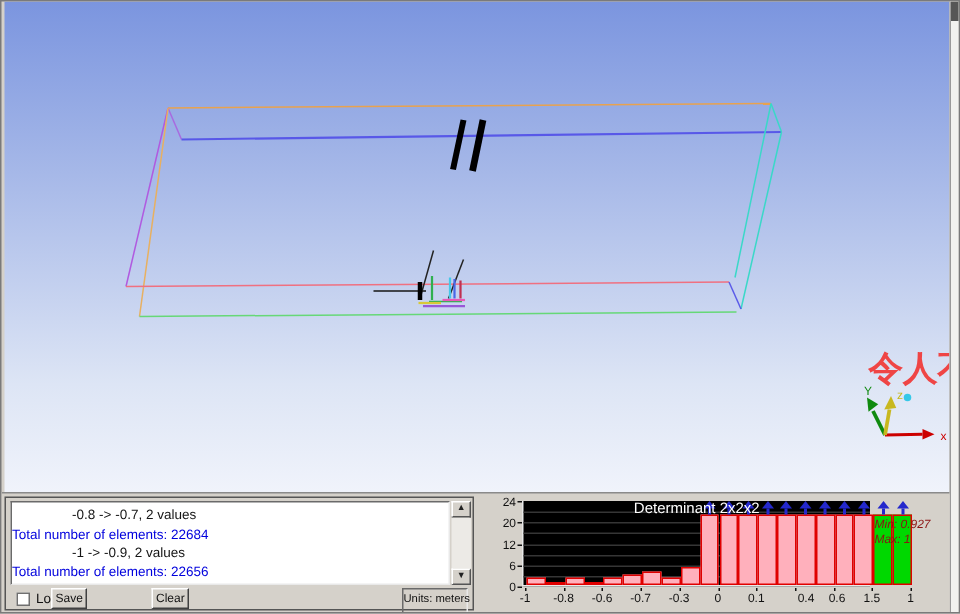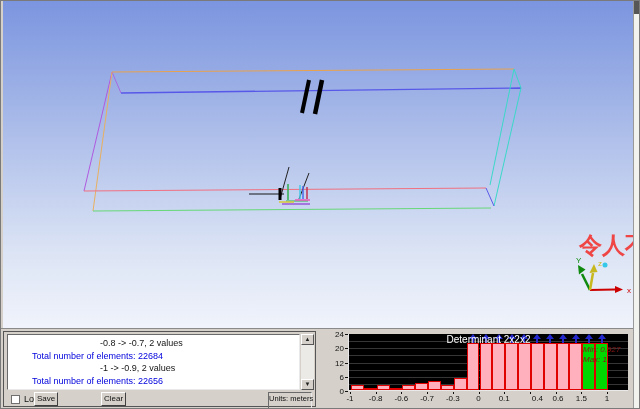--- a/index.html
+++ b/index.html
@@ -27,23 +27,23 @@
   #bottom{position:absolute;left:0;top:327px;width:632px;height:82px;background:#d5d1ca;border-top:1px solid #8a8a8a;}
   
   #log-panel{position:absolute;left:2px;top:330px;width:313px;height:76px;background:#d5d1ca;border:1px solid #555;}
   #log-view{
     position:absolute;left:3px;top:2px;width:293px;height:56px;background:#fff;
     border:1px solid;border-color:#6a6a6a #e9e9e9 #e9e9e9 #6a6a6a;overflow:hidden;
   }
   .log-line{margin-top:6px;height:7px;font-size:9px;line-height:8px;white-space:nowrap;}
   .log-line:nth-child(1){margin-top:4px;}
   .log-line:nth-child(3){margin-top:5px;}
-  .log-line.ind{padding-left:92px;}
+  .log-line.ind{padding-left:40px;}
   .c-black{color:#151515;}
-  .c-blue{color:#0000dd;padding-left:24px;}
+  .c-blue{color:#0000dd;}
   #log-scrollbar{position:absolute;left:297px;top:2px;width:13px;height:56px;background:#eceae6;}
   .sb-btn{
     position:absolute;left:0;width:13px;height:11px;background:#d5d1ca;
     border:1px solid;border-color:#fff #555 #555 #fff;
     font-size:6px;line-height:9px;text-align:center;color:#222;cursor:default;
   }
   #sb-up{top:0;} #sb-down{bottom:0;}
   #log-controls{position:absolute;left:0;top:60px;width:311px;height:15px;}
   #log-checkbox{position:absolute;left:7px;top:3px;width:9px;height:9px;background:#fff;border:1px solid #707070;}
   #log-checkbox-label{position:absolute;left:20px;top:2px;font-size:9px;color:#111;}
@@ -55,21 +55,21 @@
   #save-btn{left:30px;min-width:19px;}
   #clear-btn{left:51px;min-width:19px;margin-left:46px;}
   #units-status{
     position:absolute;right:3px;top:0;width:44px;height:30px;
     border:1px solid;border-color:#6a6a6a #e9e9e9 #e9e9e9 #6a6a6a;
     font-size:7.5px;line-height:12px;text-align:center;color:#111;white-space:nowrap;
   }
   
   #chart-panel{position:absolute;left:320px;top:329px;width:312px;height:79px;background:#d5d1ca;}
   #plot{
-    position:absolute;left:27px;top:4px;width:280px;height:57px;background:#000;
+    position:absolute;left:27px;top:4px;width:232px;height:57px;background:#000;
     border-left:1px solid #e9e9e9;border-bottom:1px solid #e9e9e9;
   }
   #chart-title{position:absolute;left:0;top:0;width:100%;text-align:center;font-size:10px;color:#fff;z-index:5;}
   .minmax{position:absolute;left:234px;font-size:8px;color:#8b1414;white-space:nowrap;z-index:6;font-style:italic;}
   #min-label{top:11px;} #max-label{top:21px;text-align:center;}
   .gridline{position:absolute;left:0;width:100%;height:1px;background:#363636;}
   .bar{position:absolute;bottom:0;border:1px solid #e00000;z-index:2;}
   .ovf{position:absolute;width:8px;height:9px;z-index:4;}
   .ovf .ah{position:absolute;top:0;left:0;width:0;height:0;border-left:4px solid transparent;border-right:4px solid transparent;border-bottom:5px solid #2428cc;}
   .ovf .as{position:absolute;top:5px;left:3px;width:2px;height:4px;background:#2428cc;}

